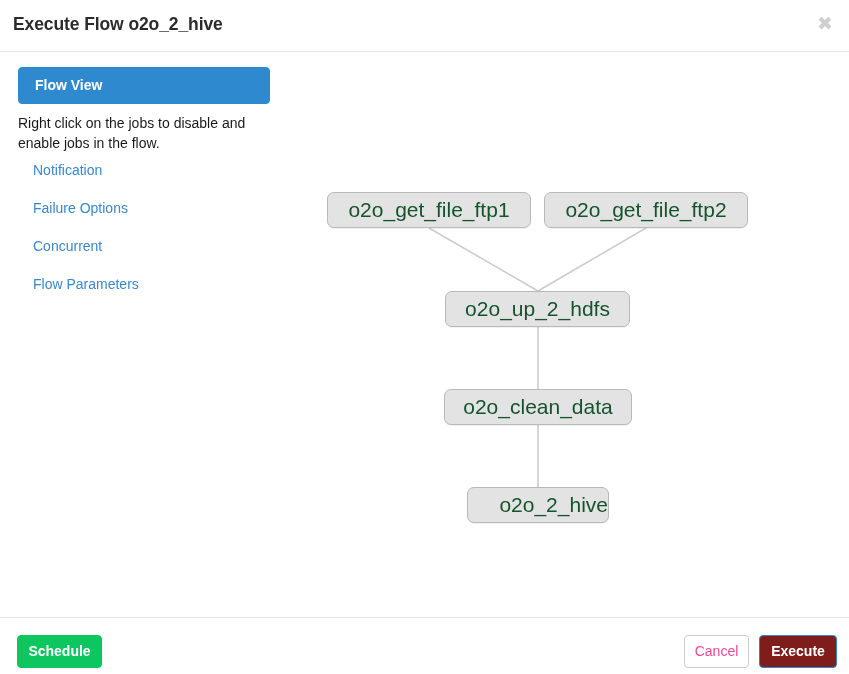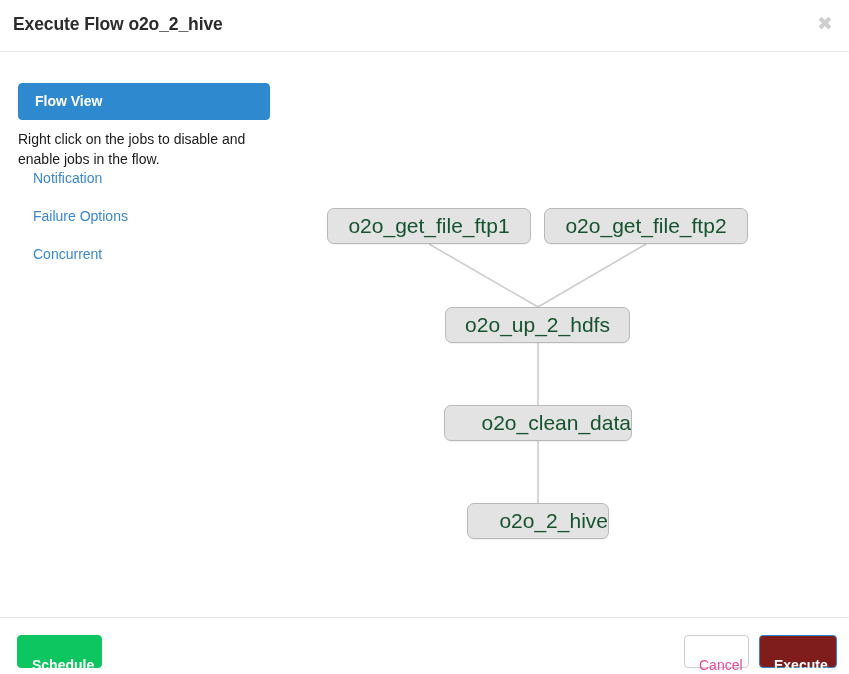--- a/index.html
+++ b/index.html
@@ -60,21 +60,21 @@
     text-align: center;
     padding: 0;
     cursor: pointer;
     font-family: "Liberation Sans", sans-serif;
   }
 
   
   .modal-body {
     position: absolute;
     left: 0;
-    top: 60px;
+    top: 44px;
     width: 849px;
     height: 565px;
     box-sizing: border-box;
   }
 
   
   .sidebar {
     position: absolute;
     left: 18px;
     top: 23px;
@@ -98,21 +98,21 @@
     font-family: "Liberation Sans", sans-serif;
   }
   .sidebar-desc {
     margin-top: 9px;
     font-size: 14px;
     line-height: 20px;
     color: #1a1a1a;
     width: 238px;
   }
   .sidebar-links {
-    margin-top: 0;
+    margin-top: 8px;
     list-style: none;
     padding: 0;
     margin-left: 0;
   }
   .sidebar-links li {
     margin: 0 0 20px 0;
     padding: 0;
   }
   .sidebar-link {
     display: inline-block;
@@ -165,21 +165,21 @@
   .btn {
     position: absolute;
     height: 33px;
     border-radius: 4px;
     font-size: 14px;
     font-weight: bold;
     line-height: 31px;
     text-align: center;
     box-sizing: border-box;
     cursor: pointer;
-    padding: 14px;
+    padding: 0;
     font-family: "Liberation Sans", sans-serif;
   }
   .btn-schedule {
     left: 17px;
     top: 17px;
     width: 85px;
     background: #0ec65f;
     border: 1px solid #0ec65f;
     color: #ffffff;
   }
@@ -213,34 +213,35 @@
 
   <div class="modal-body">
 
     <div class="sidebar">
       <button class="flow-view-btn">Flow View</button>
       <div class="sidebar-desc">Right click on the jobs to disable and enable jobs in the flow.</div>
       <ul class="sidebar-links">
         <li><a class="sidebar-link">Notification</a></li>
         <li><a class="sidebar-link">Failure Options</a></li>
         <li><a class="sidebar-link">Concurrent</a></li>
+        <li><a class="sidebar-link">Flow Parameters</a></li>
       </ul>
     </div>
 
     <div class="graph" id="graph-root">
       <svg id="graph-edges" width="569" height="565">
           <line x1="149" y1="184" x2="258" y2="247" stroke="#cccccc" stroke-width="1.6"></line>
           <line x1="366" y1="184" x2="258" y2="247" stroke="#cccccc" stroke-width="1.6"></line>
           <line x1="258" y1="283" x2="258" y2="363" stroke="#cccccc" stroke-width="1.6"></line>
           <line x1="258" y1="363" x2="258" y2="461" stroke="#cccccc" stroke-width="1.6"></line>
         </svg>
     <div class="node" style="left: 47px; top: 148px; width: 204px; height: 36px; line-height: 34px;">o2o_get_file_ftp1</div>
         <div class="node" style="left: 264px; top: 148px; width: 204px; height: 36px; line-height: 34px;">o2o_get_file_ftp2</div>
         <div class="node" style="left: 165px; top: 247px; width: 185px; height: 36px; line-height: 34px;">o2o_up_2_hdfs</div>
-        <div class="node" style="left: 164px; top: 345px; width: 188px; height: 36px; line-height: 34px; text-align: right;">o2o_clean_data</div>
+        <div class="node" style="left: 164px; top: 345px; width: 188px; height: 36px; line-height: 34px;">o2o_clean_data</div>
         <div class="node" style="left: 187px; top: 443px; width: 142px; height: 36px; line-height: 34px; text-align: right;">o2o_2_hive</div>
       </div>
 
   </div>
 
   <div class="modal-footer">
     <button class="btn btn-schedule">Schedule</button>
     <button class="btn btn-cancel">Cancel</button>
     <button class="btn btn-execute">Execute</button>
   </div>

